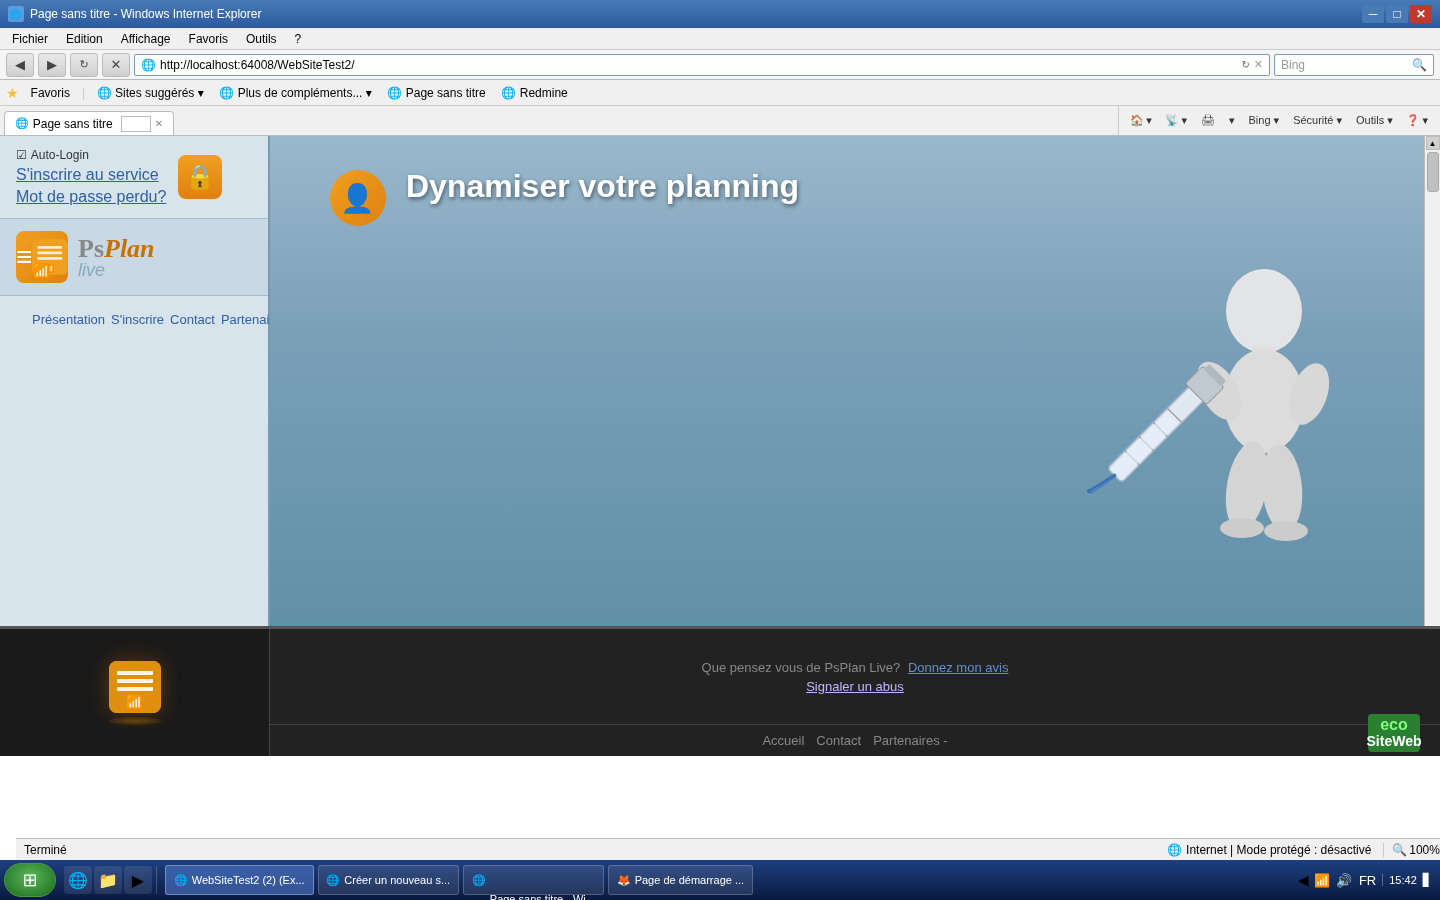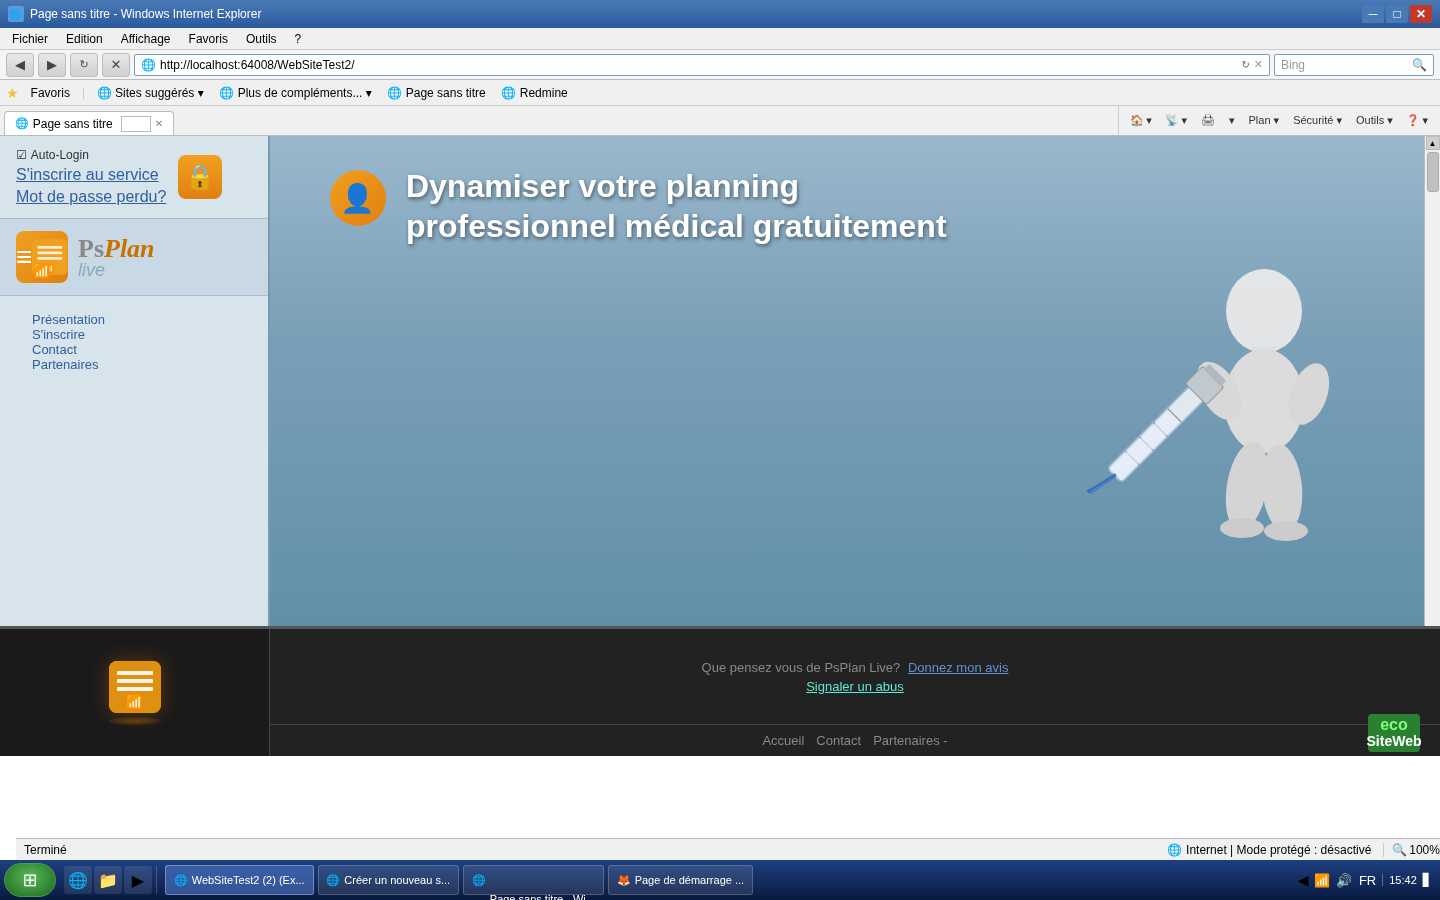--- a/index.html
+++ b/index.html
@@ -233,21 +233,22 @@
     .logo-sub {
       font-size: 18px;
       color: #8aaabb;
       font-style: italic;
       margin-top: -4px;
     }
 
     .nav-section {
       padding: 16px 8px;
       display: flex;
-      flex-direction: column;
+      flex-direction: row;
+      gap: 6px;
       padding-left: 32px;
     }
     .nav-link {
       font-size: 13px;
       color: #3060a0;
       text-decoration: none;
       cursor: pointer;
     }
 
     
@@ -351,21 +352,21 @@
     </div>
     <div class="ie-tool-btn">
       <span>📡</span>
       <span>▾</span>
     </div>
     <div class="ie-tool-btn">
       <span>🖨</span>
     </div>
     <div class="ie-tool-btn">▾</div>
     <div class="ie-tool-btn">
-      <span>Plan ▾</span>
+      <span>Bing ▾</span>
     </div>
     <div class="ie-tool-btn">
       <span>Sécurité ▾</span>
     </div>
     <div class="ie-tool-btn">
       <span>Outils ▾</span>
     </div>
     <div class="ie-tool-btn">
       <span>❓</span>
       <span>▾</span>
@@ -422,21 +423,20 @@
   <div class="main-content">
 
     <div style="padding: 30px 40px 0 60px; display:flex; align-items:flex-start; gap:20px;">
 
       <div style="width:56px; height:56px; background:linear-gradient(135deg,#f0a020,#e08010); border-radius:50%; display:flex; align-items:center; justify-content:center; flex-shrink:0; margin-top:4px;">
         <span style="font-size:28px;">👤</span>
       </div>
       <div>
         <h1 style="font-size:32px; font-weight:bold; color:white; text-shadow:1px 2px 4px rgba(0,0,0,0.5); line-height:1.25;">
           <span>Dynamiser votre planning</span><br>
-          <span>professionnel médical gratuitement</span>
         </h1>
       </div>
     </div>
 
     <div style="position:absolute; bottom:60px; right:40px; width:320px; height:320px;">
       <svg width="320" height="320" viewBox="0 0 320 320">
 
         <ellipse cx="200" cy="65" rx="38" ry="42" fill="#e8e8e8" opacity="0.95"></ellipse>
 
         <rect x="188" y="100" width="24" height="20" fill="#e0e0e0"></rect>
@@ -500,21 +500,21 @@
     </div>
   </div>
 
   <div style="flex:1; display:flex; flex-direction:column;">
 
     <div style="flex:1; display:flex; align-items:center; justify-content:center; flex-direction:column; gap:4px; border-bottom:1px solid #444; padding:8px 0;">
       <div style="font-size:13px; color:#888;">
         <span>Que pensez vous de PsPlan Live?</span>
         <a style="color:#6090d0; text-decoration:underline; cursor:pointer; margin-left:4px;">Donnez mon avis</a>
       </div>
-      <a style="color:#5eead4; text-decoration:underline; cursor:pointer; font-size:13px;">Signaler un abus</a>
+      <a style="color:#c4b5fd; text-decoration:underline; cursor:pointer; font-size:13px;">Signaler un abus</a>
     </div>
 
     <div style="display:flex; align-items:center; justify-content:center; gap:12px; padding:8px 0; position:relative;">
       <a style="color:#888; font-size:13px; cursor:pointer;">Accueil</a>
       <a style="color:#888; font-size:13px; cursor:pointer;">Contact</a>
       <a style="color:#888; font-size:13px; cursor:pointer;">Partenaires -</a>
 
       <div style="position:absolute; right:20px; bottom:4px; width:52px; height:38px; background:#2a8030; border-radius:4px; display:flex; flex-direction:column; align-items:center; justify-content:center; cursor:pointer;">
         <span style="font-size:16px; font-weight:900; color:#7eff7e; line-height:1;">eco</span>
         <span style="font-size:14px; color:white; font-weight:bold; line-height:1.2;">SiteWeb</span>

